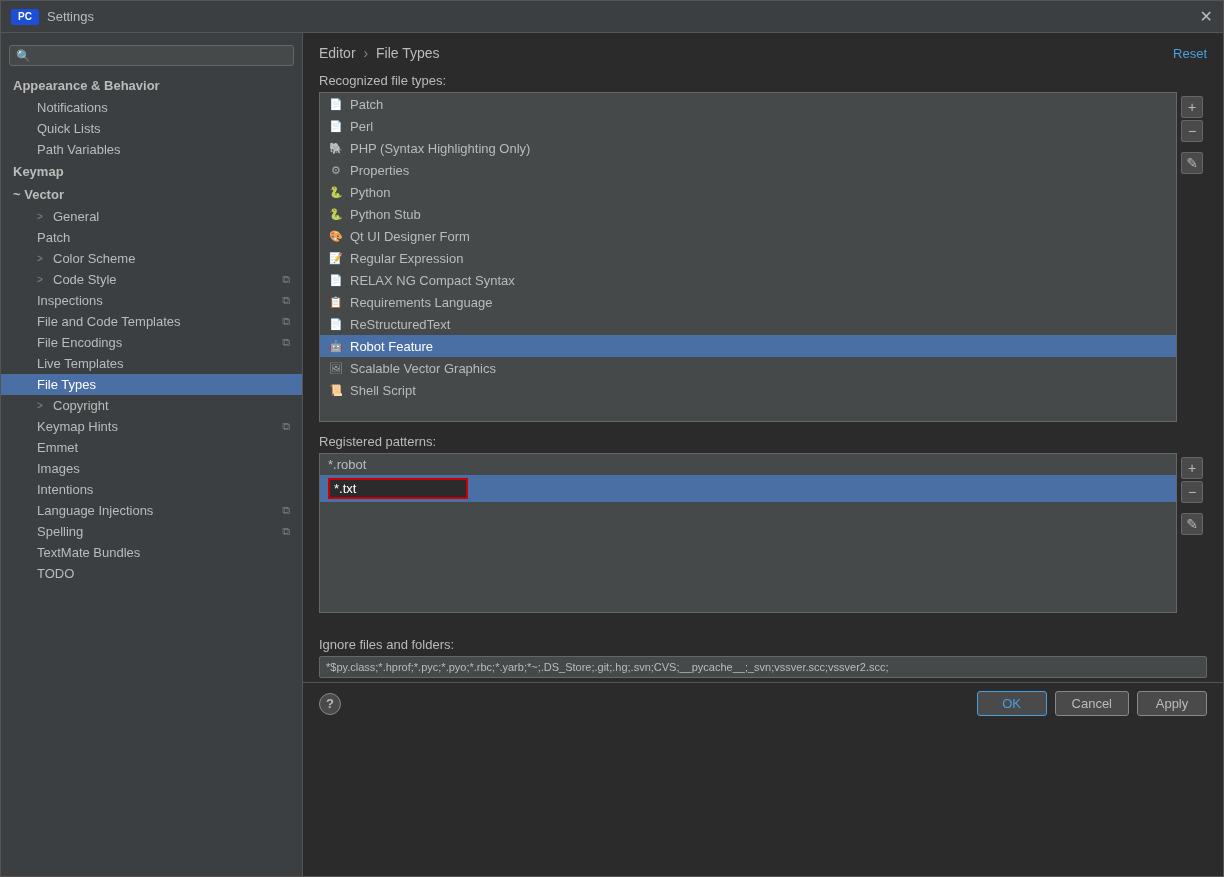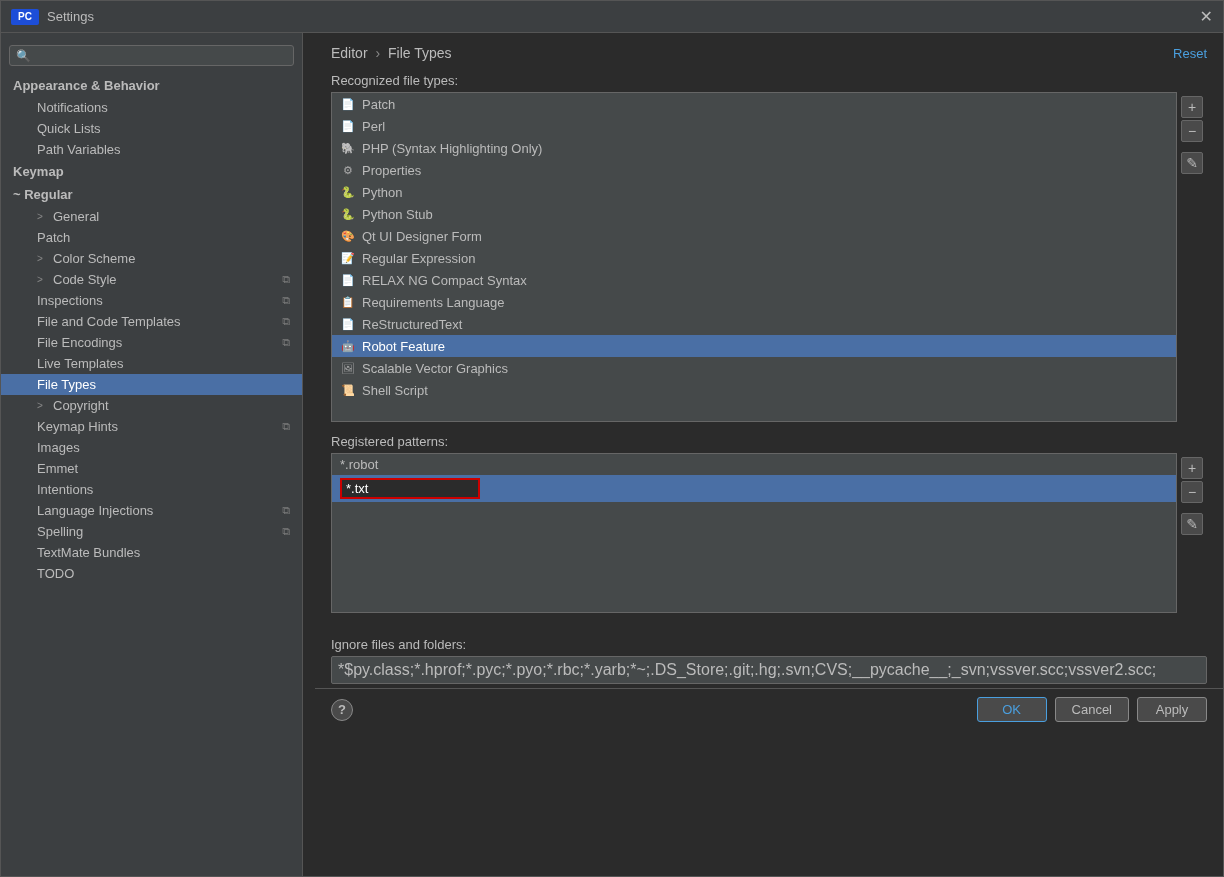--- a/index.html
+++ b/index.html
@@ -129,21 +129,20 @@
       font-size: 11px;
       opacity: 0.8;
     }
     
     .main {
       flex: 1;
       background: #2b2b2b;
       display: flex;
       flex-direction: column;
       overflow: hidden;
-      margin-left: 12px;
     }
     .main-header {
       display: flex;
       align-items: center;
       justify-content: space-between;
       padding: 12px 16px 8px 16px;
     }
     .breadcrumb {
       color: #bbb;
       font-size: 14px;
@@ -240,21 +239,21 @@
     .ignore-label {
       color: #bbb;
       font-size: 13px;
       margin-bottom: 4px;
     }
     .ignore-input {
       width: 100%;
       background: #45494a;
       border: 1px solid #666;
       color: #bbb;
-      font-size: 16px;
+      font-size: 11px;
       padding: 4px 6px;
       outline: none;
       border-radius: 2px;
     }
     .footer {
       display: flex;
       align-items: center;
       justify-content: space-between;
       padding: 8px 16px;
       border-top: 1px solid #555;
@@ -324,21 +323,21 @@
         </div>
       </div>
       <div class="sidebar-item indent1">
         <div class="sidebar-item-row">
           <span>Path Variables</span>
         </div>
       </div>
 
       <div class="sidebar-section-header">Keymap</div>
 
-      <div class="sidebar-section-header">~ Regular</div>
+      <div class="sidebar-section-header">~ Vector</div>
       <div class="sidebar-item indent1">
         <div class="sidebar-item-row">
           <span class="expand-arrow">&gt;</span>
           <span>General</span>
         </div>
       </div>
       <div class="sidebar-item indent1">
         <div class="sidebar-item-row">
           <span>Patch</span>
         </div>
@@ -391,26 +390,26 @@
         </div>
       </div>
       <div class="sidebar-item indent1">
         <div class="sidebar-item-row">
           <span>Keymap Hints</span>
         </div>
         <span class="copy-icon">⧉</span>
       </div>
       <div class="sidebar-item indent1">
         <div class="sidebar-item-row">
+          <span>Emmet</span>
+        </div>
+      </div>
+      <div class="sidebar-item indent1">
+        <div class="sidebar-item-row">
           <span>Images</span>
-        </div>
-      </div>
-      <div class="sidebar-item indent1">
-        <div class="sidebar-item-row">
-          <span>Emmet</span>
         </div>
       </div>
       <div class="sidebar-item indent1">
         <div class="sidebar-item-row">
           <span>Intentions</span>
         </div>
       </div>
       <div class="sidebar-item indent1">
         <div class="sidebar-item-row">
           <span>Language Injections</span>

